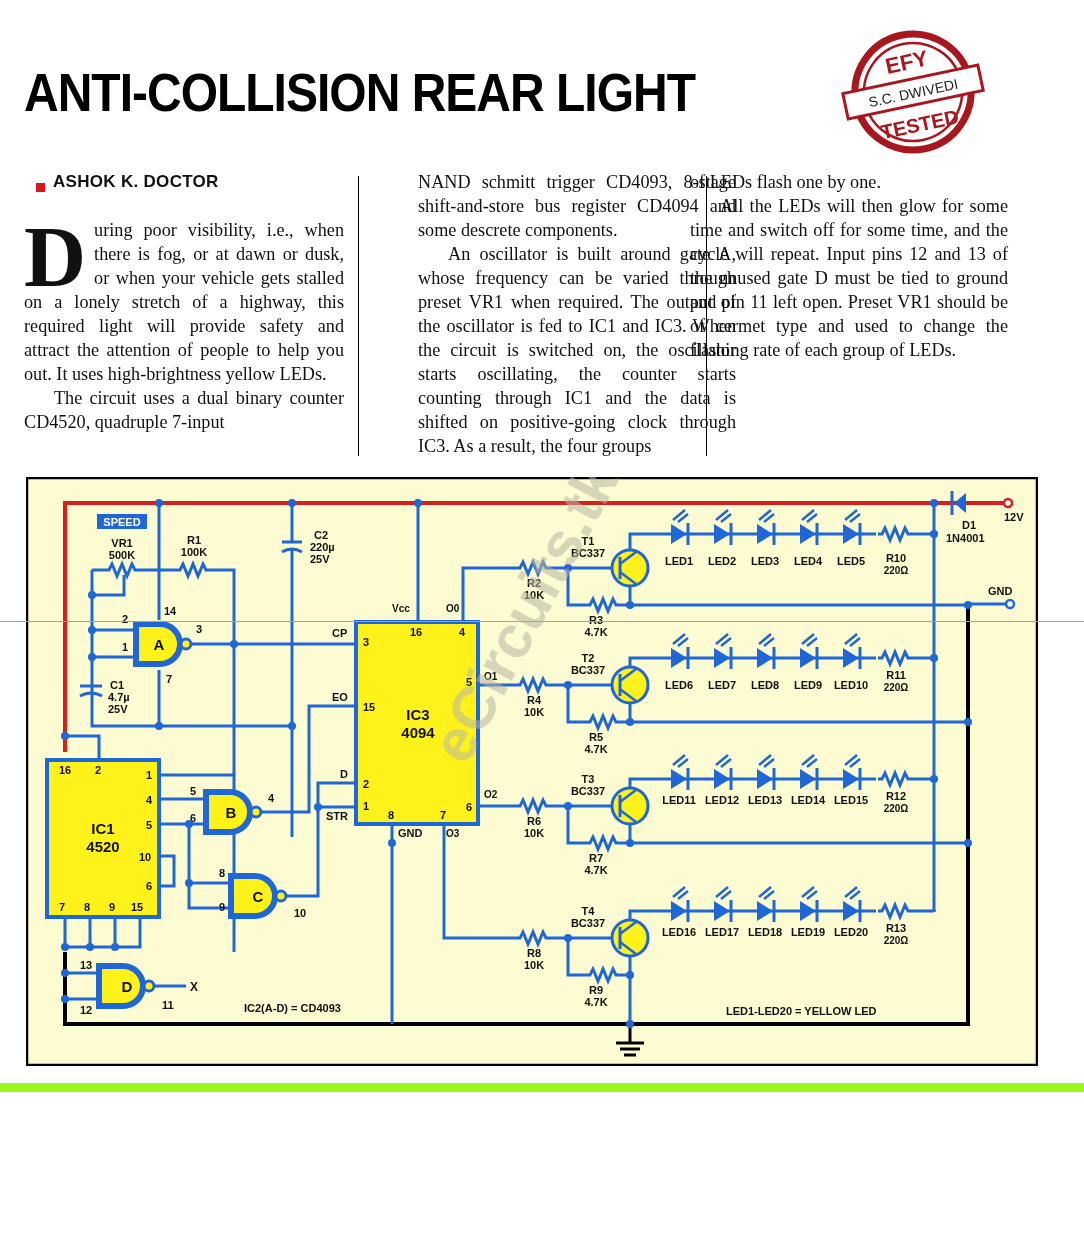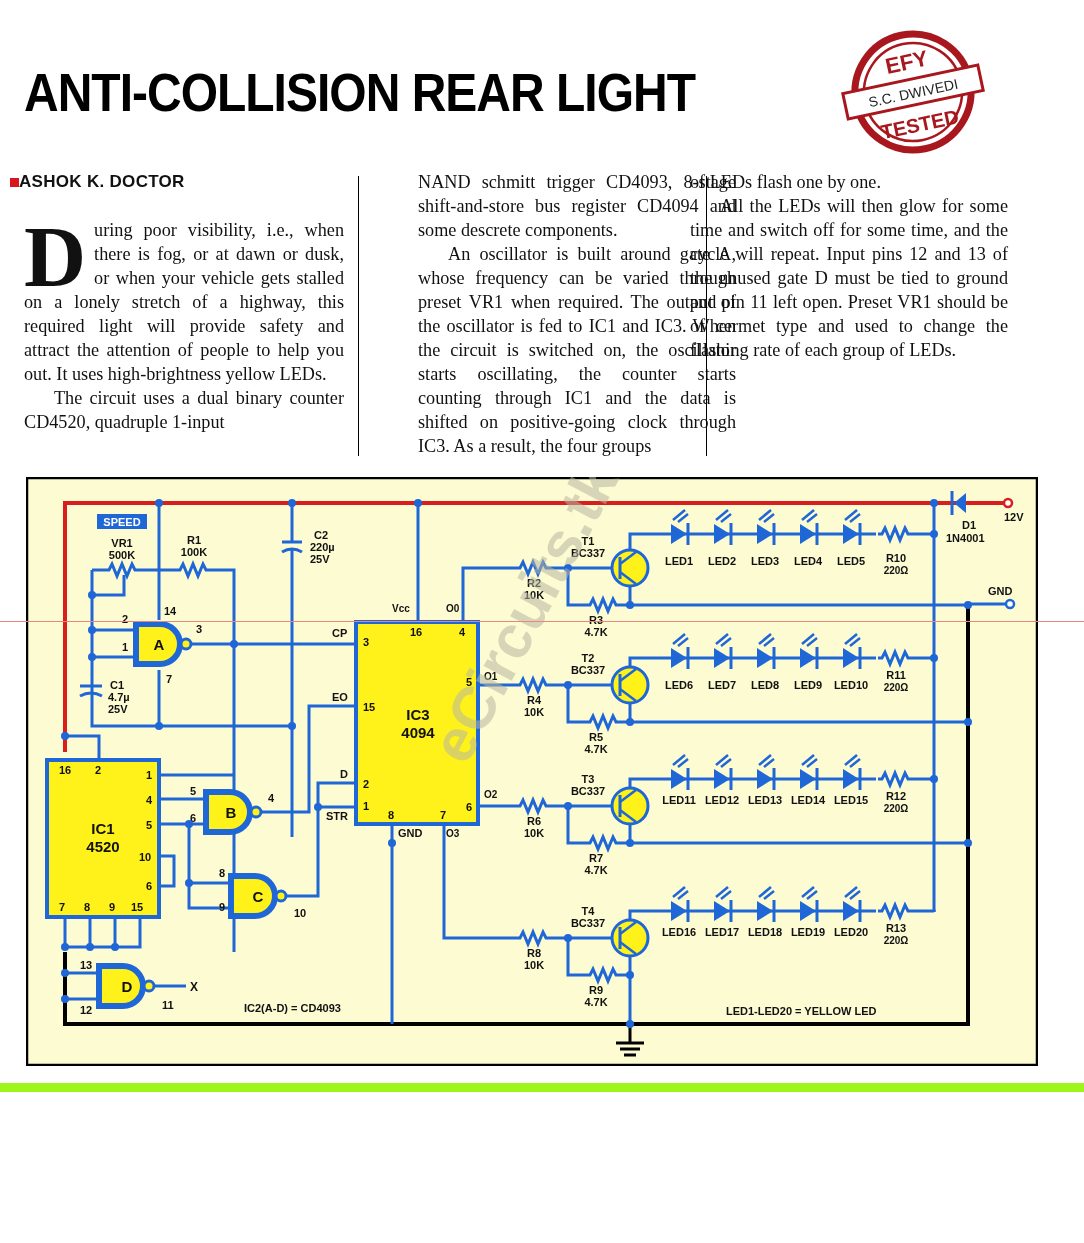--- a/index.html
+++ b/index.html
@@ -1,19 +1,19 @@
 <!DOCTYPE html>
 <html><head>
 <meta charset="utf-8">
 <style>
   html, body { margin:0; padding:0; background:#ffffff; }
   body { width:1084px; height:1243px; position:relative; overflow:hidden; font-family:"Liberation Serif", serif; color:#111; }
   .title { position:absolute; left:24px; top:62px; font-family:"Liberation Sans", sans-serif; font-weight:bold; font-size:48px; letter-spacing:-1px; transform:scaleY(1.12); transform-origin:left top; white-space:nowrap; color:#000; }
   .stamp { position:absolute; left:838px; top:24px; width:150px; height:135px; }
-  .byline { position:absolute; left:10px; top:172px; font-family:"Liberation Sans", sans-serif; font-weight:bold; font-size:17px; letter-spacing:0.3px; display:flex; align-items:center; }
+  .byline { position:absolute; left:36px; top:172px; font-family:"Liberation Sans", sans-serif; font-weight:bold; font-size:17px; letter-spacing:0.3px; display:flex; align-items:flex-end; gap:8px; }
   .byline .sq { width:9px; height:9px; background:#d9161c; display:inline-block; }
   .col { position:absolute; top:170px; font-size:18.2px; line-height:24px; text-align:justify; }
   .col p { margin:0; }
   .col .ind { text-indent:30px;font-family:Liberation Serif, serif; }
   .c1 { left:24px; width:320px; top:218px; }
   .c2 { left:373px; width:318px;margin-left:45px; }
   .c3 { left:690px; width:318px; }
   .vrule { position:absolute; top:176px; width:1px; height:280px; background:#000; }
   .dropcap { float:left; font-size:86px; line-height:66px; margin:6px 8px 0 0; font-weight:bold; font-family:"Liberation Serif", serif; }
   .enddot { display:inline-block; width:10px; height:10px; border-radius:50%; background:#e0141a; margin-left:6px; vertical-align:middle; }
@@ -38,21 +38,21 @@
   </g>
 </svg>
 
 <div class="byline">
   <span class="sq"></span>
   <span>ASHOK K. DOCTOR</span>
 </div>
 
 <div class="col c1">
   <p><span class="dropcap">D</span><span>uring poor visibility, i.e., when there is fog, or at dawn or dusk, or when your vehicle gets stalled on a lonely stretch of a highway, this required light will provide safety and attract the attention of people to help you out. It uses high-brightness yellow LEDs.</span></p>
-  <p class="ind">The circuit uses a dual binary counter CD4520, quadruple 1-input</p>
+  <p class="ind">The circuit uses a dual binary counter CD4520, quadruple 7-input</p>
 </div>
 <div class="vrule" style="left:358px"></div>
 <div class="col c2">
   <p>NAND schmitt trigger CD4093, 8-stage shift-and-store bus register CD4094 and some descrete components.</p>
   <p class="ind">An oscillator is built around gate A, whose frequency can be varied through preset VR1 when required. The output of the oscillator is fed to IC1 and IC3. When the circuit is switched on, the oscillator starts oscillating, the counter starts counting through IC1 and the data is shifted on positive-going clock through IC3. As a result, the four groups</p>
 </div>
 <div class="vrule" style="left:706px"></div>
 <div class="col c3">
   <p>of LEDs flash one by one.</p>
   <p class="ind">All the LEDs will then glow for some time and switch off for some time, and the cycle will repeat. Input pins 12 and 13 of the unused gate D must be tied to ground and pin 11 left open. Preset VR1 should be of cermet type and used to change the flashing rate of each group of LEDs.</p>

